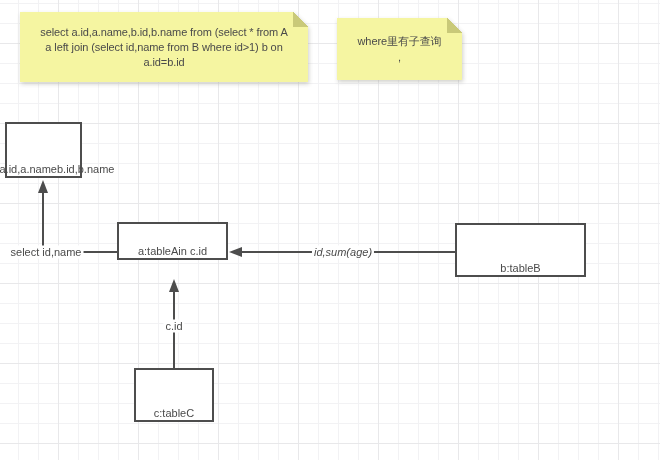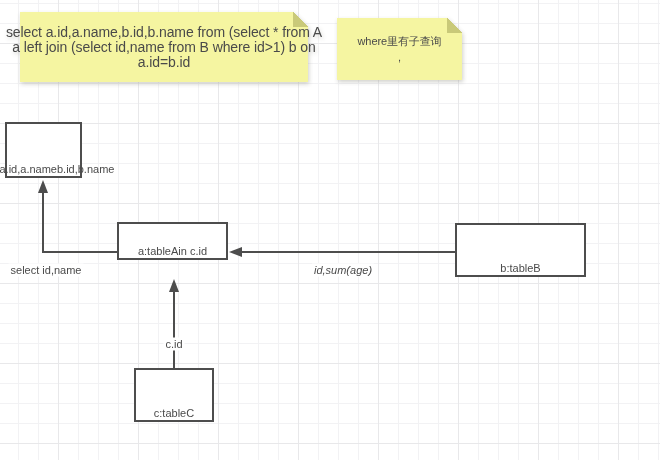--- a/index.html
+++ b/index.html
@@ -41,21 +41,20 @@
 
   .edge-label {
     position: absolute;
     transform: translate(-50%, -50%);
     background: #ffffff;
     color: #4a4a4a;
     font-size: 11px;
     line-height: 13px;
     padding: 0 2px;
     white-space: nowrap;
-    margin-top: 18px;
   }
 
   .shape {
     position: absolute;
     box-sizing: border-box;
     background: #ffffff;
     border: 2px solid #4d4d4d;
     color: #4a4a4a;
     font-size: 11px;
     line-height: 14px;
@@ -69,21 +68,21 @@
   .shape-result { left: 5px;   top: 122px; width: 77px;  height: 56px; }
   .shape-a      { left: 117px; top: 222px; width: 111px; height: 38px; }
   .shape-b      { left: 455px; top: 223px; width: 131px; height: 54px; }
   .shape-c      { left: 134px; top: 368px; width: 80px;  height: 54px; }
 
   .note {
     position: absolute;
     box-sizing: border-box;
     background: linear-gradient(225deg, rgba(0,0,0,0) 10px, #f5f5a1 10px);
     color: #4a4a4a;
-    font-size: 14px;
+    font-size: 11px;
     letter-spacing: -0.1px;
     line-height: 15px;
     display: flex;
     flex-direction: column;
     align-items: center;
     justify-content: center;
     text-align: center;
     white-space: nowrap;
     filter: drop-shadow(1px 2px 2px rgba(150,150,140,0.45));
   }

